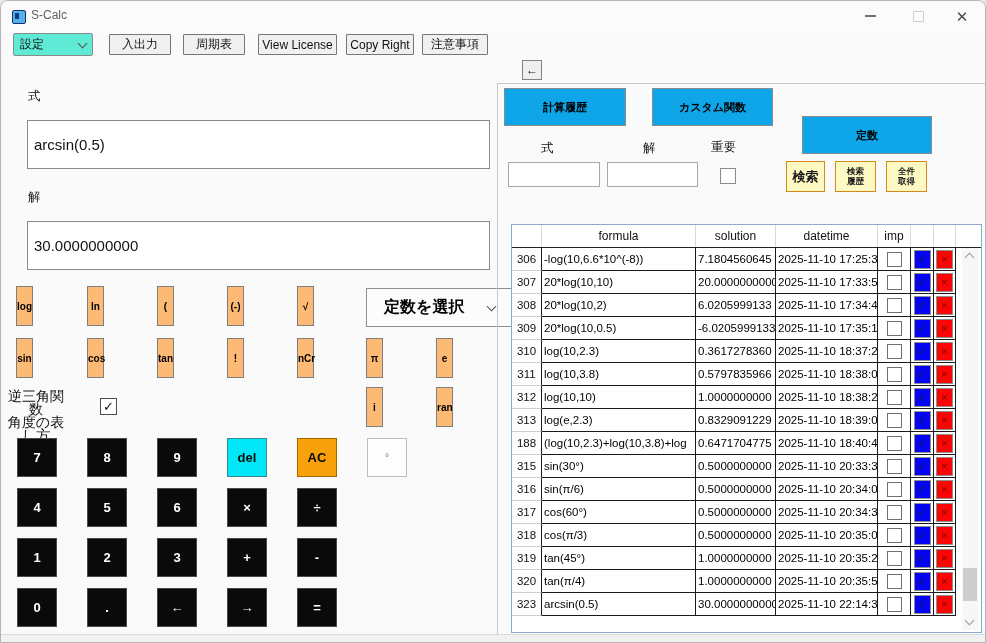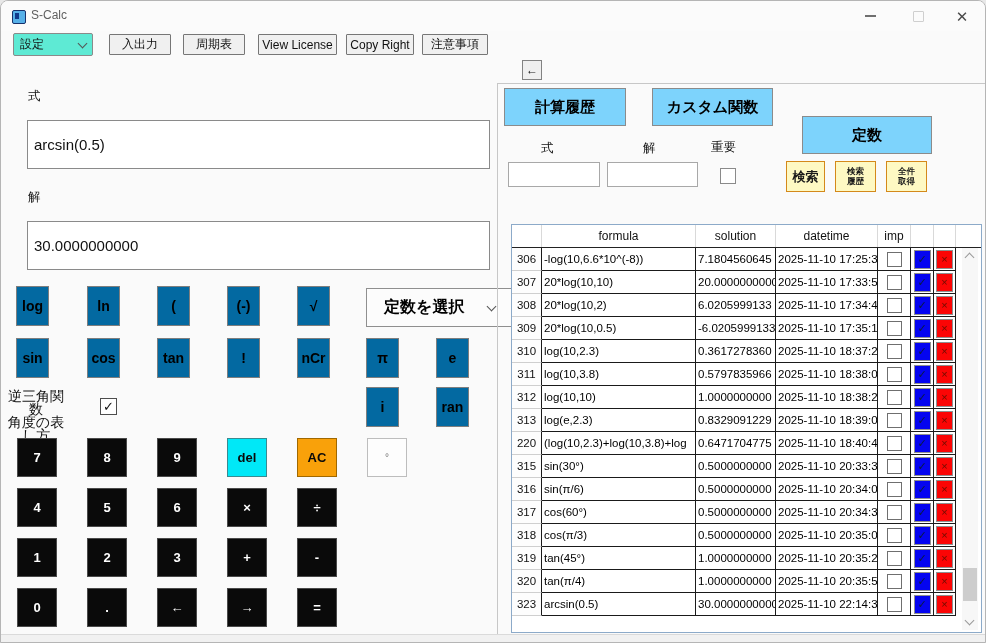--- a/index.html
+++ b/index.html
@@ -23,39 +23,39 @@
          font-size:12px;color:#111;padding:0 6px;justify-content:space-between;}
   .chev-dn{width:6px;height:6px;border-left:1.5px solid #555;border-bottom:1.5px solid #555;
            transform:rotate(-45deg);margin-top:-3px;}
   .mbtn{position:absolute;height:21px;background:#f0f0f0;border:1px solid #767676;font-size:12px;
         color:#111;padding:0;font-family:inherit;border-radius:1px;}
 
   
   .lbl{position:absolute;font-size:12.5px;color:#111;}
   .bigin{position:absolute;left:26px;width:449px;height:47px;background:#fff;border:1px solid #8a8a8a;
          font-size:15px;color:#111;display:flex;align-items:center;padding:0 6px;}
-  .fbtn{position:absolute;width:33px;height:40px;background:#0369a1;border:1px solid #7e7e7e;
-        font-size:14px;font-weight:600;color:#000;padding:0;font-family:inherit;}
+  .fbtn{position:absolute;width:17px;height:40px;background:#fdba74;border:1px solid #7e7e7e;
+        font-size:10px;font-weight:600;color:#000;padding:0;font-family:inherit;}
   .combo2{position:absolute;display:flex;align-items:center;justify-content:space-between;background:#fcfcfc;
           border:1px solid #8f8f8f;font-size:16px;font-weight:600;color:#000;padding:0 17px;}
   .invlbl{position:absolute;font-size:14px;line-height:13px;color:#111;text-align:center;}
   .cbx-big{position:absolute;width:15px;height:15px;background:#fff;border:1px solid #4d4d4d;
            display:flex;align-items:center;justify-content:center;font-size:13px;font-weight:700;color:#111;}
   .key{position:absolute;width:40px;height:39px;background:#0a0a0a;border:1px solid #4a4a4a;
        color:#fff;font-size:13px;font-weight:700;padding:0;font-family:inherit;}
   .key.cyan{background:#00E8F7;color:#0a0a0a;border-color:#3a8a90;}
   .key.orange{background:#F9A10A;color:#0a0a0a;border-color:#a06800;}
   .key.white{background:#fdfdfd;color:#777;border:1px solid #bdbdbd;font-size:10px;font-weight:400;}
 
   
   .rpanel{position:absolute;left:496px;top:82px;width:489px;height:552px;border:1px solid #c7c7c7;background:transparent;}
   .backbtn{position:absolute;left:521px;top:59px;width:20px;height:20px;background:#efefef;border:1px solid #828282;
            font-size:12px;color:#111;padding:0;font-family:inherit;display:flex;align-items:center;justify-content:center;}
-  .tabbtn{position:absolute;top:87px;height:38px;background:#7dd3fc;border:1px solid #8b8b8b;
-          font-size:15px;font-weight:700;color:#000;padding:0;font-family:inherit;}
+  .tabbtn{position:absolute;top:87px;height:38px;background:#0ea5e9;border:1px solid #8b8b8b;
+          font-size:11px;font-weight:700;color:#000;padding:0;font-family:inherit;}
   .sin{position:absolute;top:161px;height:23px;background:#fff;border:1px solid #a8a8a8;}
   .impbox{position:absolute;left:719px;top:167px;width:14px;height:14px;background:#fff;border:1px solid #8a8a8a;}
   .obtn{position:absolute;top:160px;height:31px;background:#fef9c3;border:1px solid #d4891a;color:#1a1a1a;
         padding:0;font-family:inherit;display:flex;flex-direction:column;align-items:center;justify-content:center;}
   .obtn .l1{font-size:13px;font-weight:600;}
   .obtn .sm{font-size:8.5px;line-height:9.5px;font-weight:600;}
 
   
   .grid{position:absolute;left:510px;top:223px;width:469px;height:407px;background:#fff;border:1px solid #8CAAC9;}
   .grow{display:grid;grid-template-columns:30px 154px 80px 102px 33px 23px 22px;height:23px;}
@@ -324,21 +324,21 @@
             <span class="cbx"></span>
           </div>
           <div class="c cc">
             <button class="mini blue">✓</button>
           </div>
           <div class="c cc">
             <button class="mini red">×</button>
           </div>
         </div>
         <div class="grow">
-          <div class="rh">220</div>
+          <div class="rh">188</div>
           <div class="c">(log(10,2.3)+log(10,3.8)+log</div>
           <div class="c">0.6471704775</div>
           <div class="c">2025-11-10 18:40:40</div>
           <div class="c cc">
             <span class="cbx"></span>
           </div>
           <div class="c cc">
             <button class="mini blue">✓</button>
           </div>
           <div class="c cc">

